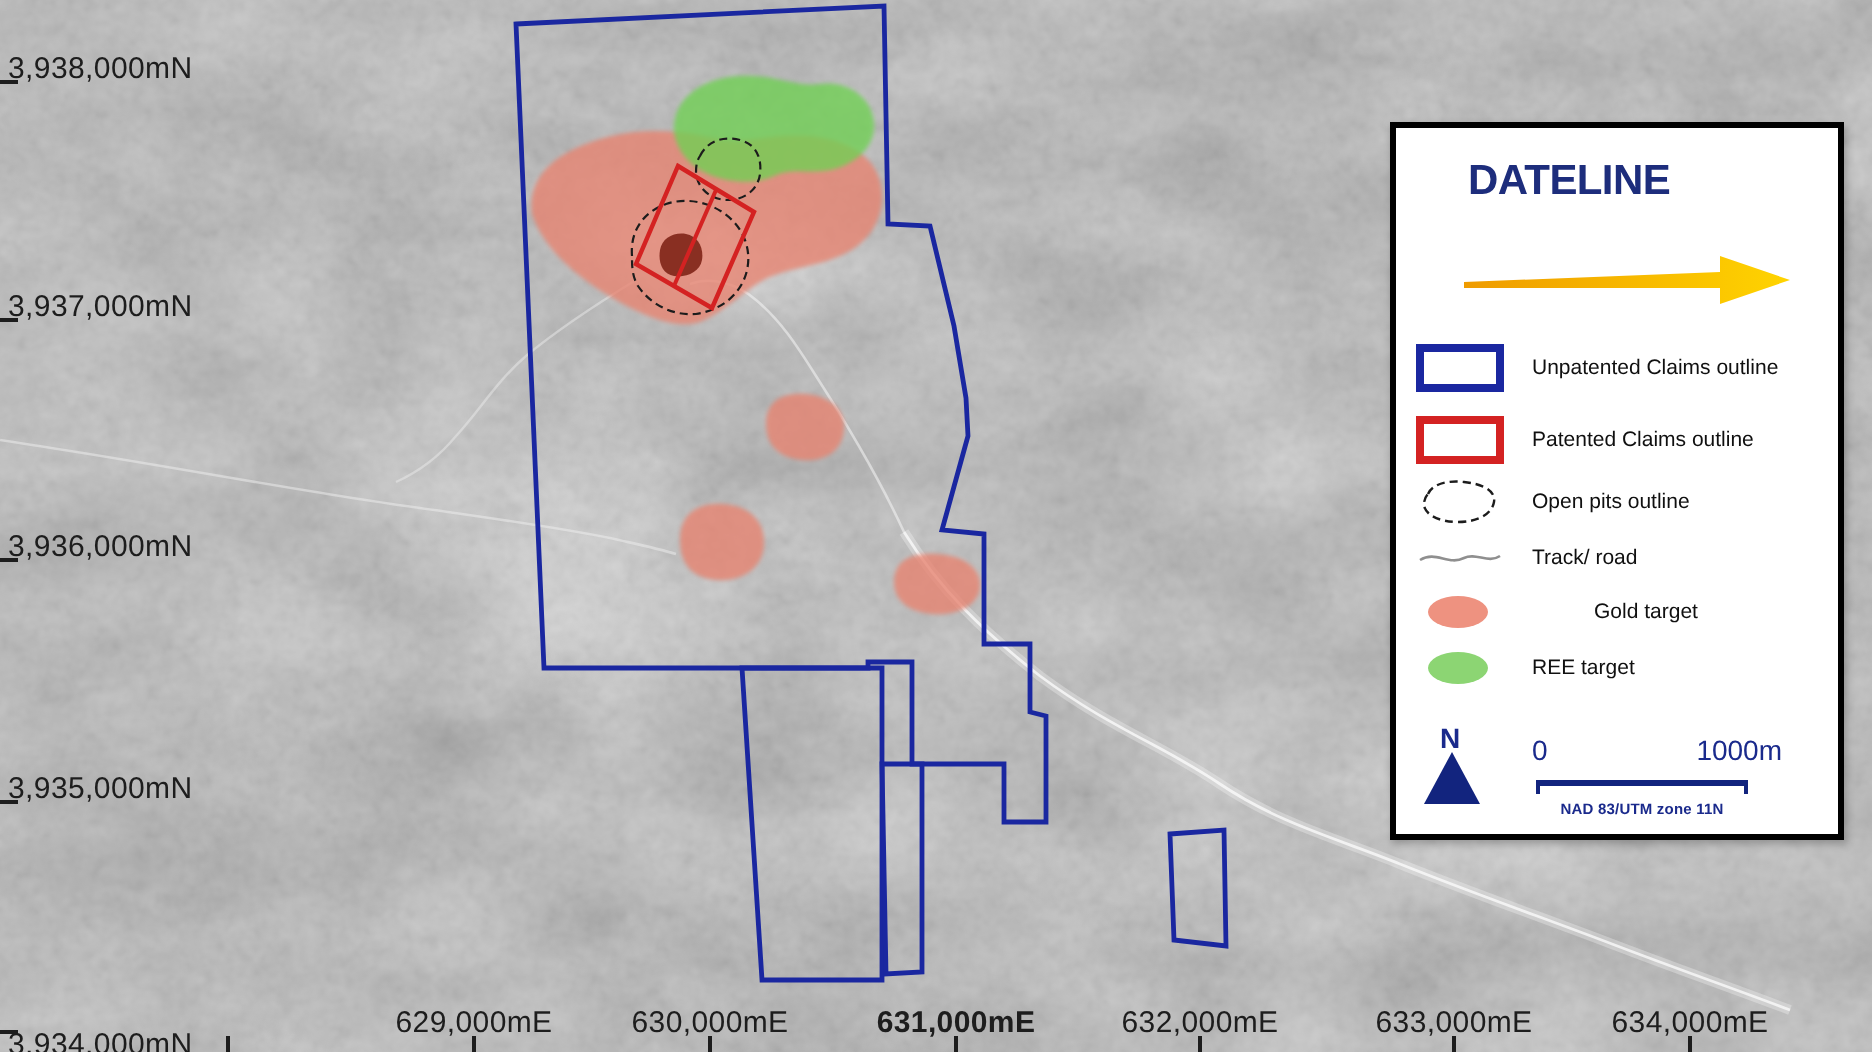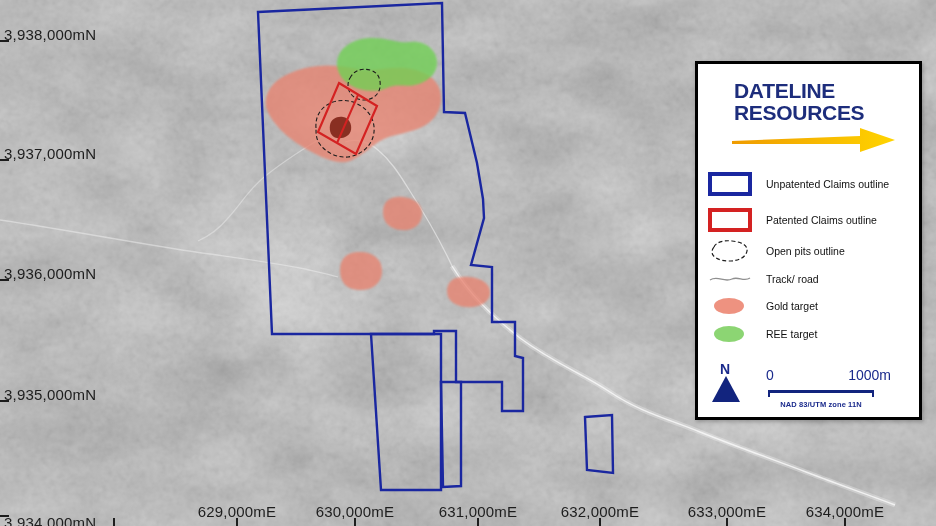--- a/index.html
+++ b/index.html
@@ -122,34 +122,33 @@
       <div class="coord-label" style="left: 4px; top: 386px;">3,935,000mN</div>
       <div class="tick-left" style="top: 400px;"></div>
       <div class="coord-label" style="left: 4px; top: 501px; margin-top: 13px;">3,934,000mN</div>
       <div class="tick-left" style="top: 515px;"></div>
       <div class="coord-label easting" style="left: 74px; top: 529px; text-align: right;">628,000mE</div>
       <div class="tick-bottom" style="left: 113px; top: 518px;"></div>
       <div class="coord-label easting" style="left: 197px; top: 503px; text-align: center;">629,000mE</div>
       <div class="tick-bottom" style="left: 236px; top: 518px;"></div>
       <div class="coord-label easting" style="left: 315px; top: 503px;">630,000mE</div>
       <div class="tick-bottom" style="left: 354px; top: 518px;"></div>
-      <div class="coord-label easting" style="left: 438px; top: 503px;">631,000mE</div>
+      <div class="coord-label easting" style="left: 438px; top: 503px; font-weight: bold;">631,000mE</div>
       <div class="tick-bottom" style="left: 477px; top: 518px;"></div>
       <div class="coord-label easting" style="left: 560px; top: 503px;">632,000mE</div>
       <div class="tick-bottom" style="left: 599px; top: 518px;"></div>
       <div class="coord-label easting" style="left: 687px; top: 503px;">633,000mE</div>
       <div class="tick-bottom" style="left: 726px; top: 518px;"></div>
       <div class="coord-label easting" style="left: 805px; top: 503px;">634,000mE</div>
       <div class="tick-bottom" style="left: 844px; top: 518px;"></div>
     </div>
 
   <div id="legend">
     <div id="logo">
       <div>DATELINE</div>
-      <div>RESOURCES</div>
     </div>
     <svg id="logo-arrow" width="166" height="32" viewBox="0 0 166 32">
       <defs>
         <linearGradient id="gArrow" x1="0" y1="0" x2="1" y2="0">
           <stop offset="0" stop-color="#ef9b00"></stop>
             <stop offset="1" stop-color="#ffd400"></stop>
         </linearGradient>
       </defs>
       <polygon points="0,17 128,12 128,4 163,16 128,28 128,20 0,20" fill="url(#gArrow)"></polygon>
     </svg>
@@ -167,21 +166,21 @@
         <path d="M6,9 C8,4 16,2 24,3 C33,4 40,7 39,13 C38,19 31,23 21,23 C11,23 4,19 4,14 C4,12 5,10 6,9 Z" fill="none" stroke="#1c1c1c" stroke-width="1.2" stroke-dasharray="4 2.5"></path>
       </svg>
       <span class="lg-label">Open pits outline</span>
     </div>
     <div class="lg-row" style="top:203px;height:24px;">
       <svg width="44" height="14" viewBox="0 0 44 14">
         <path d="M2,8 C10,3 16,11 24,7 C30,4 36,10 42,6" fill="none" stroke="#8f8f8f" stroke-width="1.3"></path>
       </svg>
       <span class="lg-label">Track/ road</span>
     </div>
-    <div class="lg-row" style="top:229px;height:26px;">
+    <div class="lg-row" style="top:229px;height:26px;gap:31px;">
       <span class="sw-ellipse sw-gold"></span>
       <span class="lg-label" style="margin-left:22px;">Gold target</span>
     </div>
     <div class="lg-row" style="top:257px;height:26px;">
       <span class="sw-ellipse sw-green"></span>
       <span class="lg-label" style="margin-left:22px;">REE target</span>
     </div>
 
     <div id="north-n">N</div>
     <div id="north-triangle"></div>

